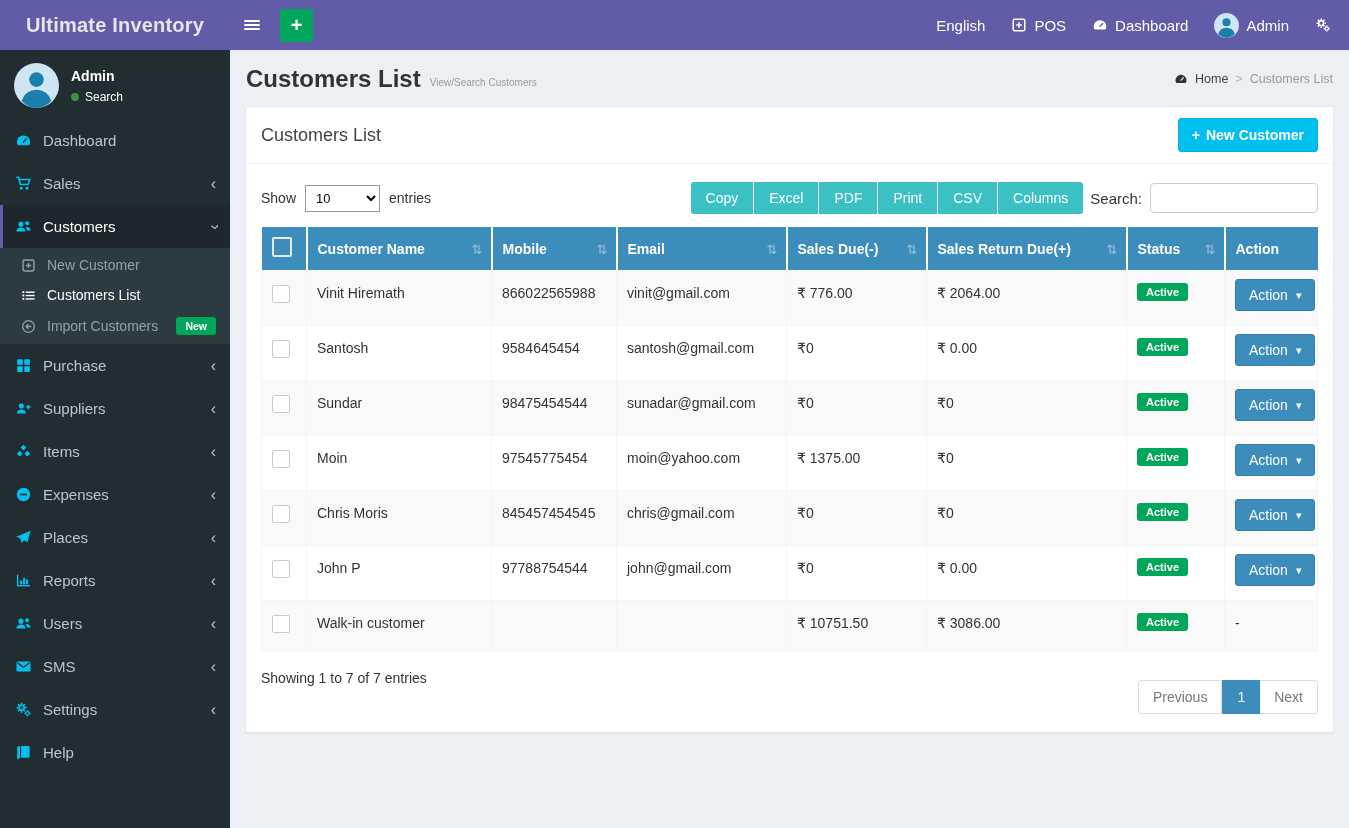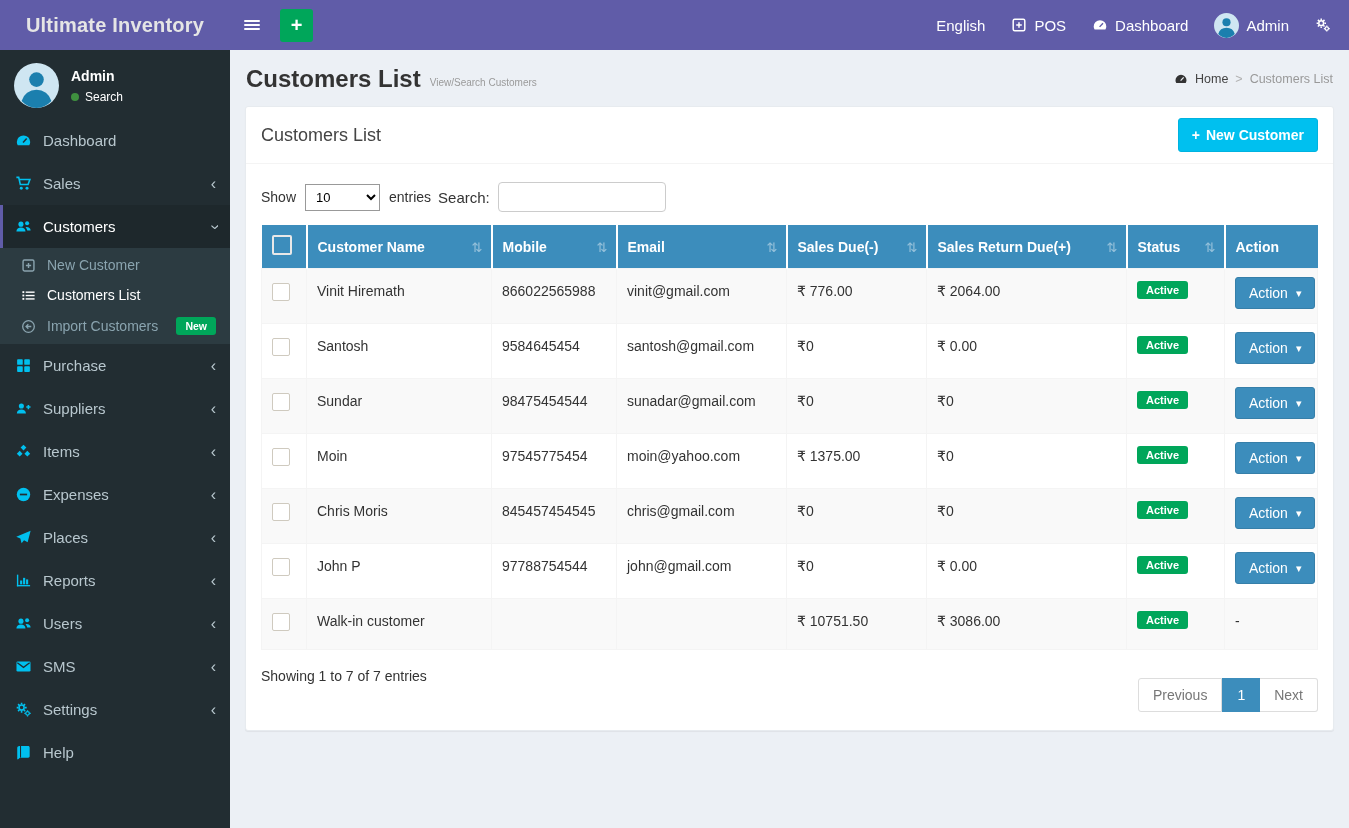--- a/index.html
+++ b/index.html
@@ -412,20 +412,28 @@
 
         <div class="box-body">
 
           <div class="toolbar">
             <span class="show-group">
               <span>Show</span>
               <select class="page-len">
                 <option>10</option>
               </select>
               <span>entries</span>
+            </span>
+            <span class="export-group">
+              <button class="btn-export">Copy</button>
+              <button class="btn-export">Excel</button>
+              <button class="btn-export">PDF</button>
+              <button class="btn-export">Print</button>
+              <button class="btn-export">CSV</button>
+              <button class="btn-export">Columns</button>
             </span>
             <span class="search-group">
               <span>Search:</span>
               <input class="search-input" type="text" style="">
             </span>
           </div>
 
           <table>
             <colgroup>
                 <col style="width:45px">

